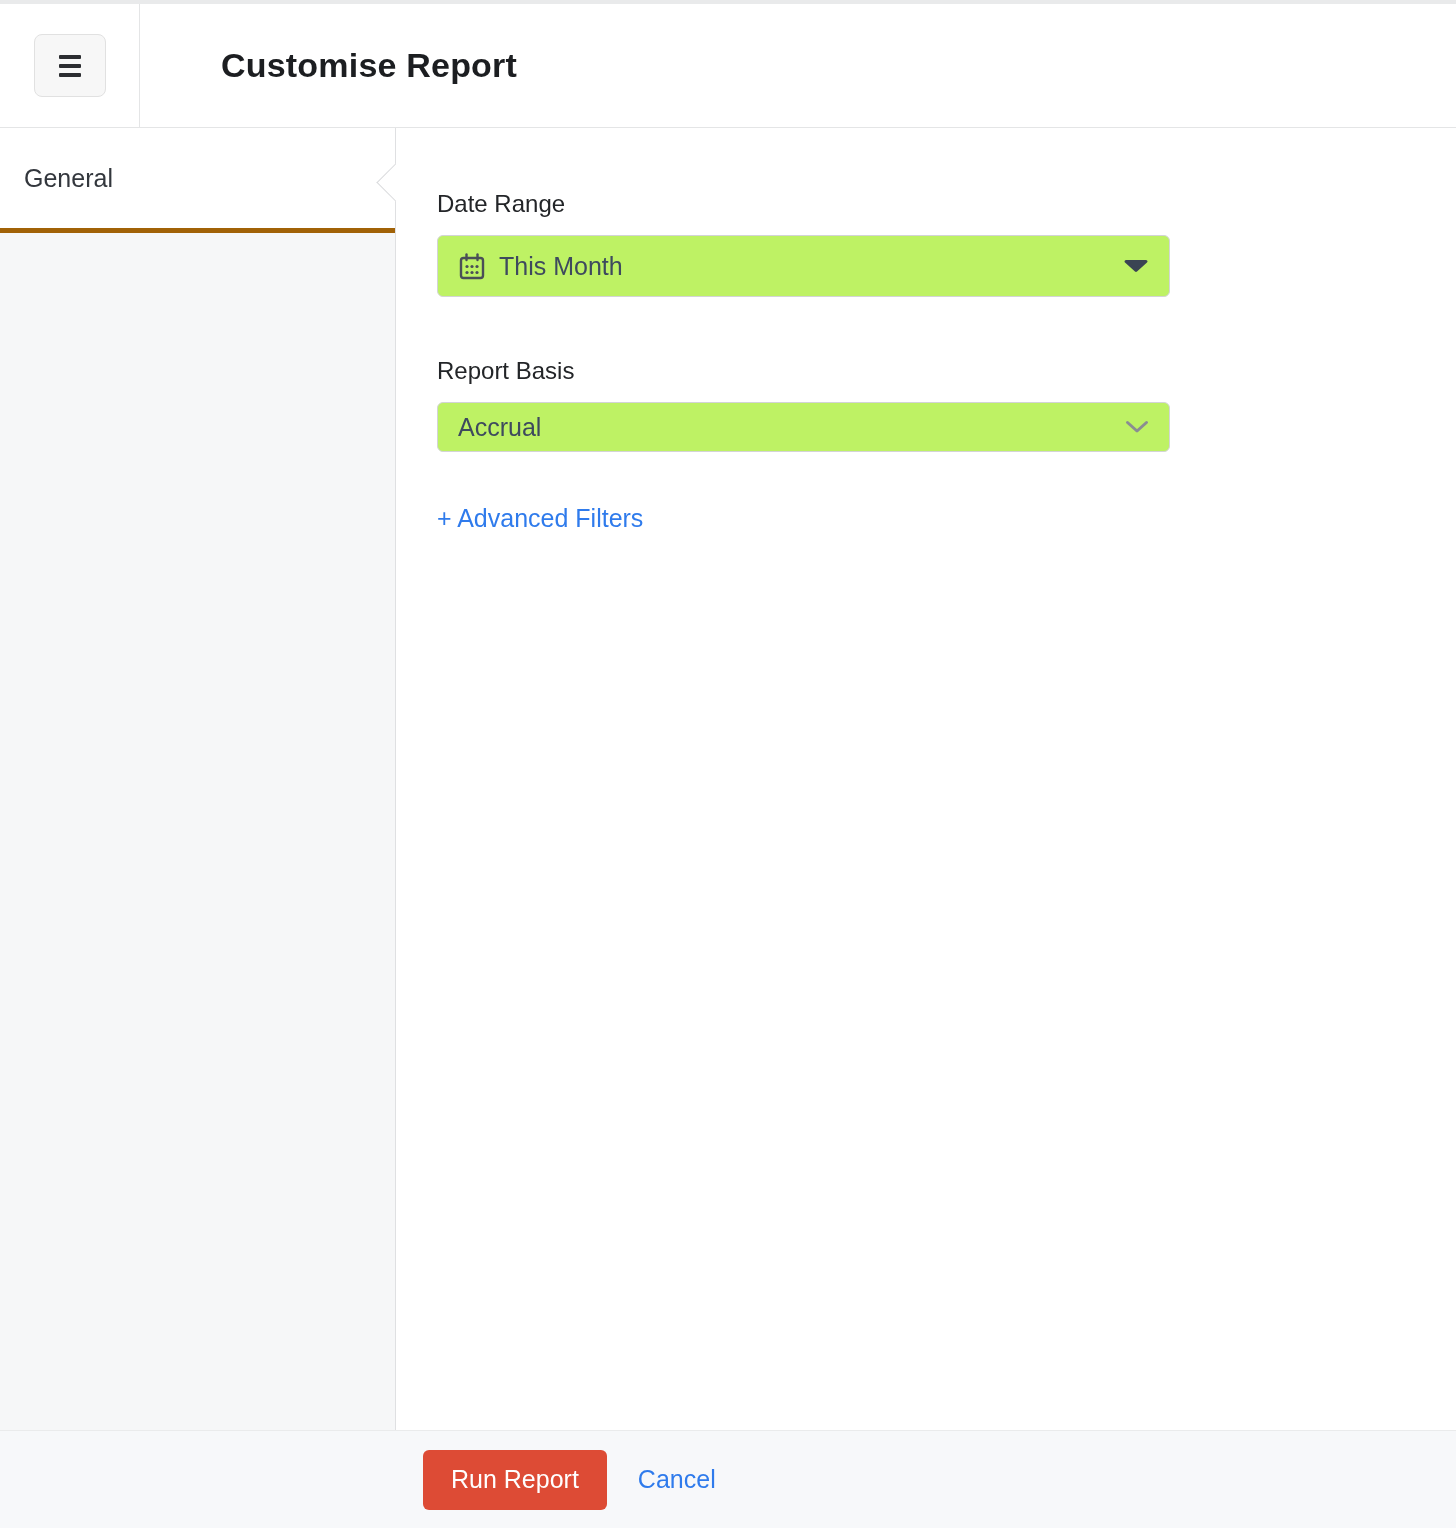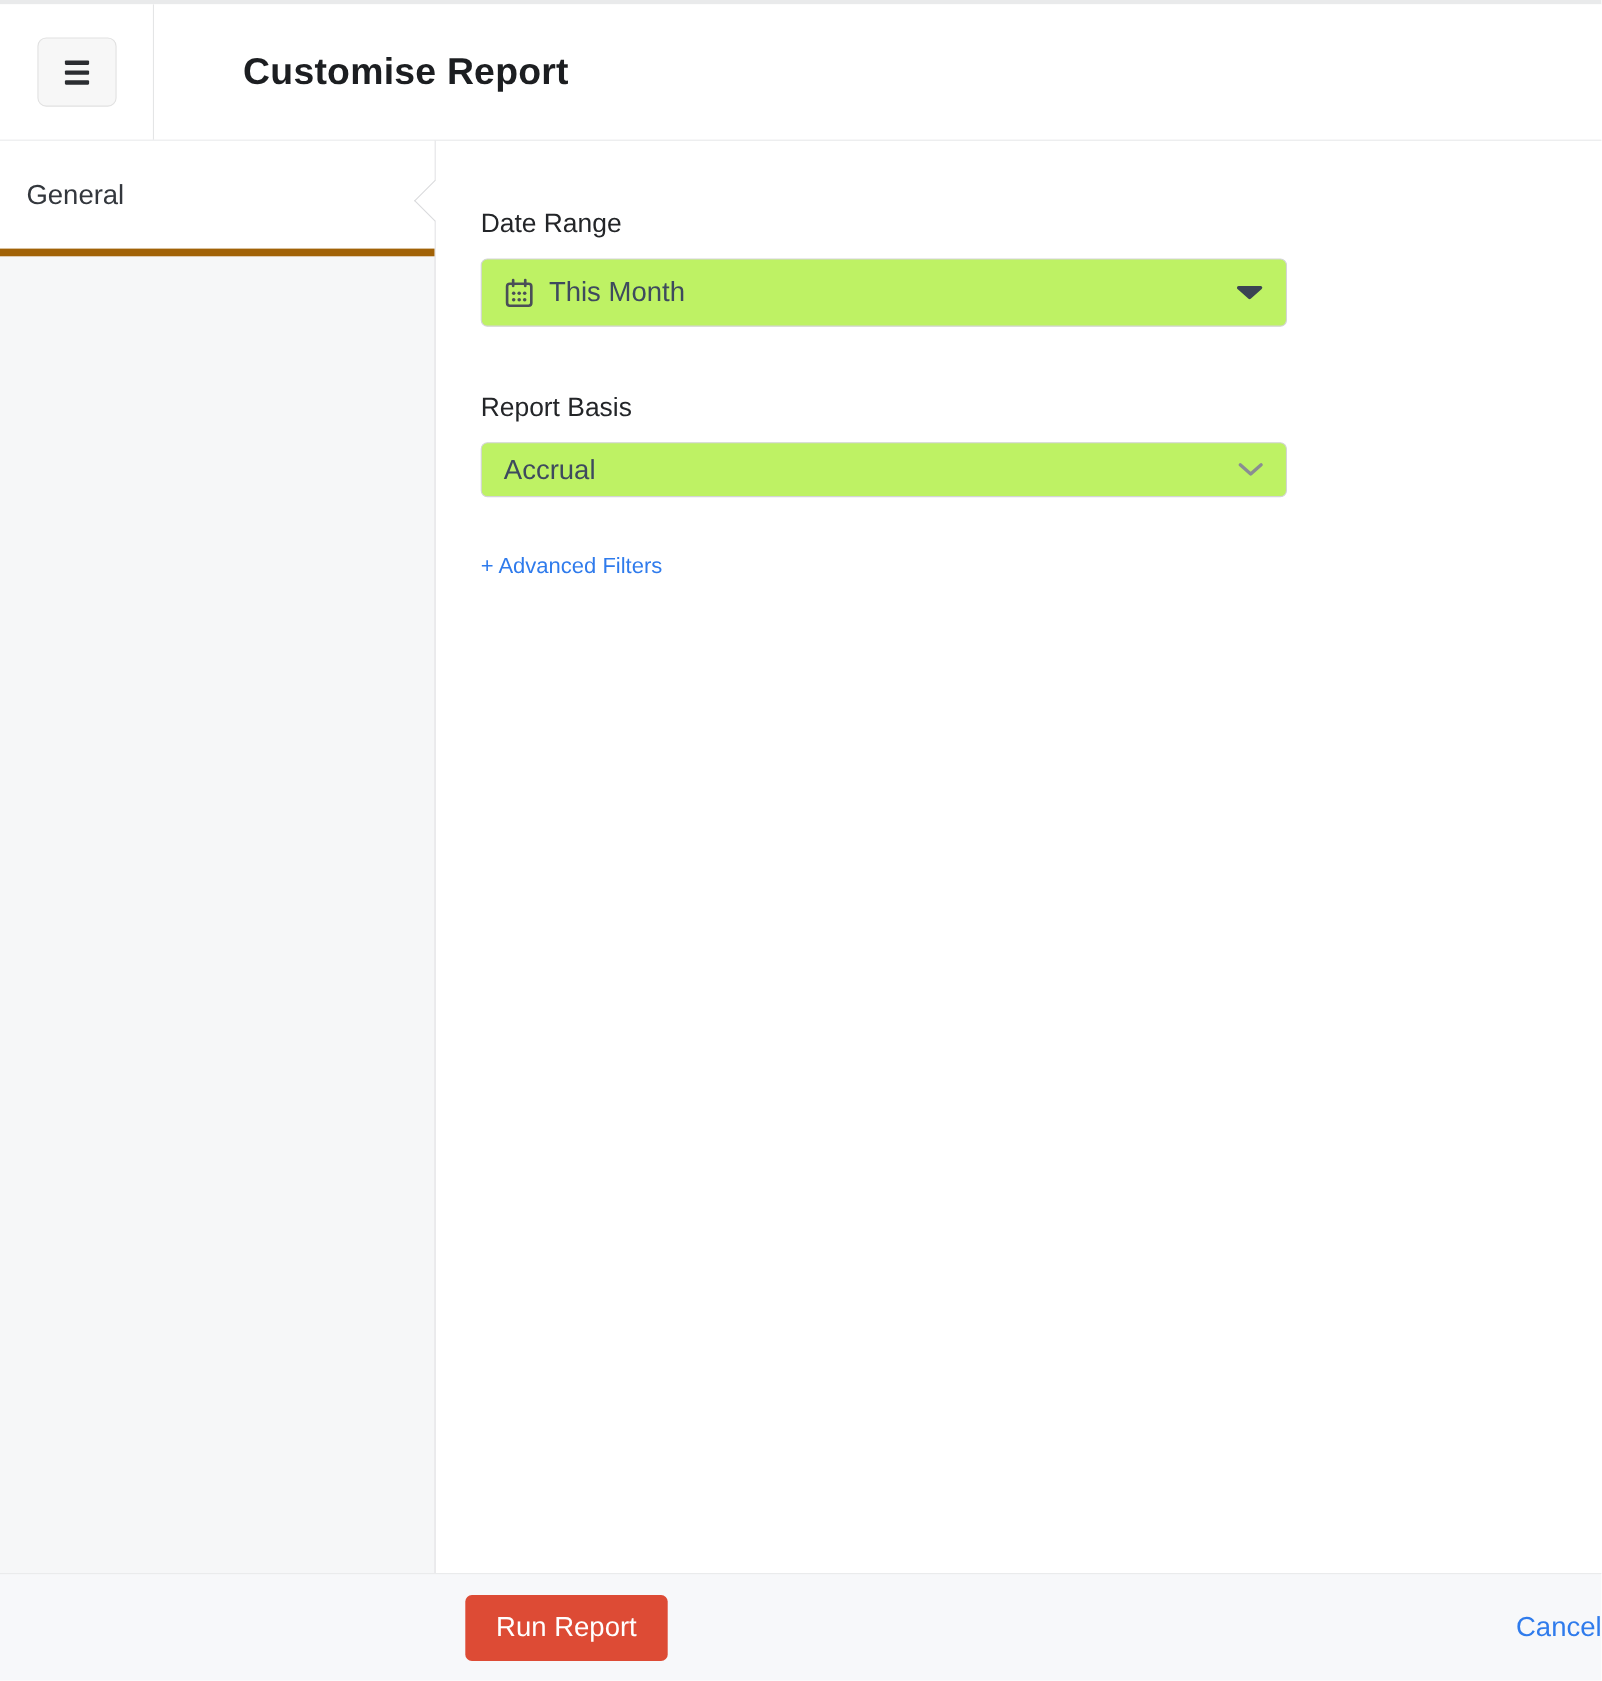--- a/index.html
+++ b/index.html
@@ -71,21 +71,21 @@
   .sidebar {
     width: 396px;
     flex: 0 0 auto;
     border-right: 1px solid #dfe0e2;
     background: #f6f7f8;
     position: relative;
   }
   .sidebar-item {
     height: 105px;
     background: #ffffff;
-    border-bottom: 7px solid #a16207;
+    border-bottom: 5px solid #a16207;
     display: flex;
     align-items: center;
     padding-left: 24px;
     font-size: 25px;
     color: #33373d;
     cursor: pointer;
     position: relative;
   }
   .sidebar-notch {
     position: absolute;
@@ -122,35 +122,34 @@
   .select-box.daterange { height: 62px; margin-bottom: 60px; }
   .select-box.basis { height: 50px; margin-bottom: 52px; }
   .select-value {
     font-size: 25px;
     color: #3e4a5e;
   }
   .select-box .icon-cal { margin-right: 13px; display: flex; align-items: center; }
   .select-spacer { flex: 1 1 auto; }
   .caret-solid svg, .chevron svg { display: block; }
   .adv-filters-link {
-    font-size: 20px;
+    font-size: 25px;
     color: #2f7bec;
     cursor: pointer;
     display: inline-block;
   }
   
   .footer {
     height: 98px;
     flex: 0 0 auto;
     background: #f7f8fa;
     border-top: 1px solid #eaebec;
     display: flex;
     align-items: center;
     padding-left: 423px;
-    justify-content: space-between;
   }
   .run-report-btn {
     min-width: 183px;
     height: 60px;
     background: #dd4b35;
     color: #ffffff;
     font-size: 25px;
     font-family: inherit;
     border: none;
     border-radius: 6px;

